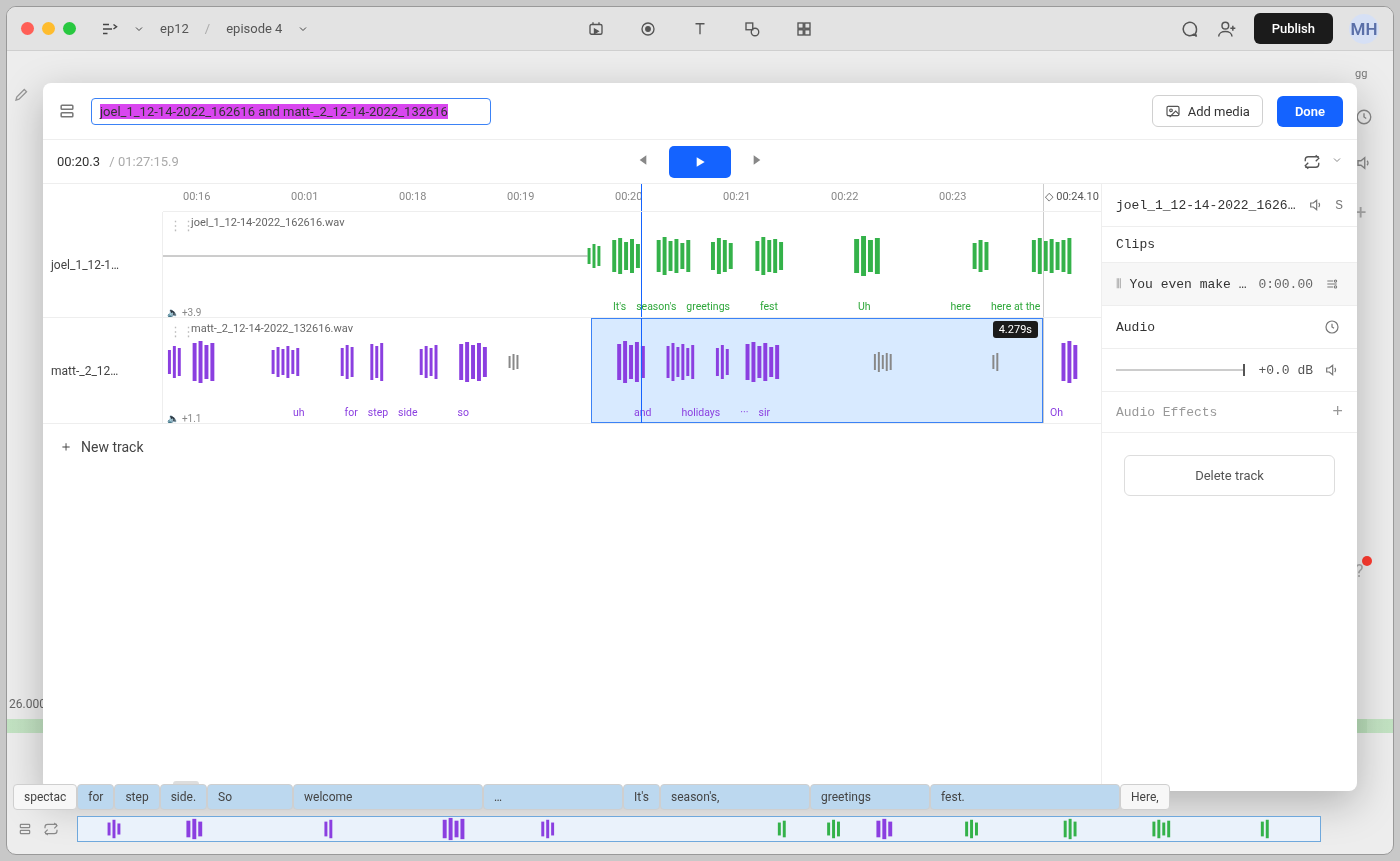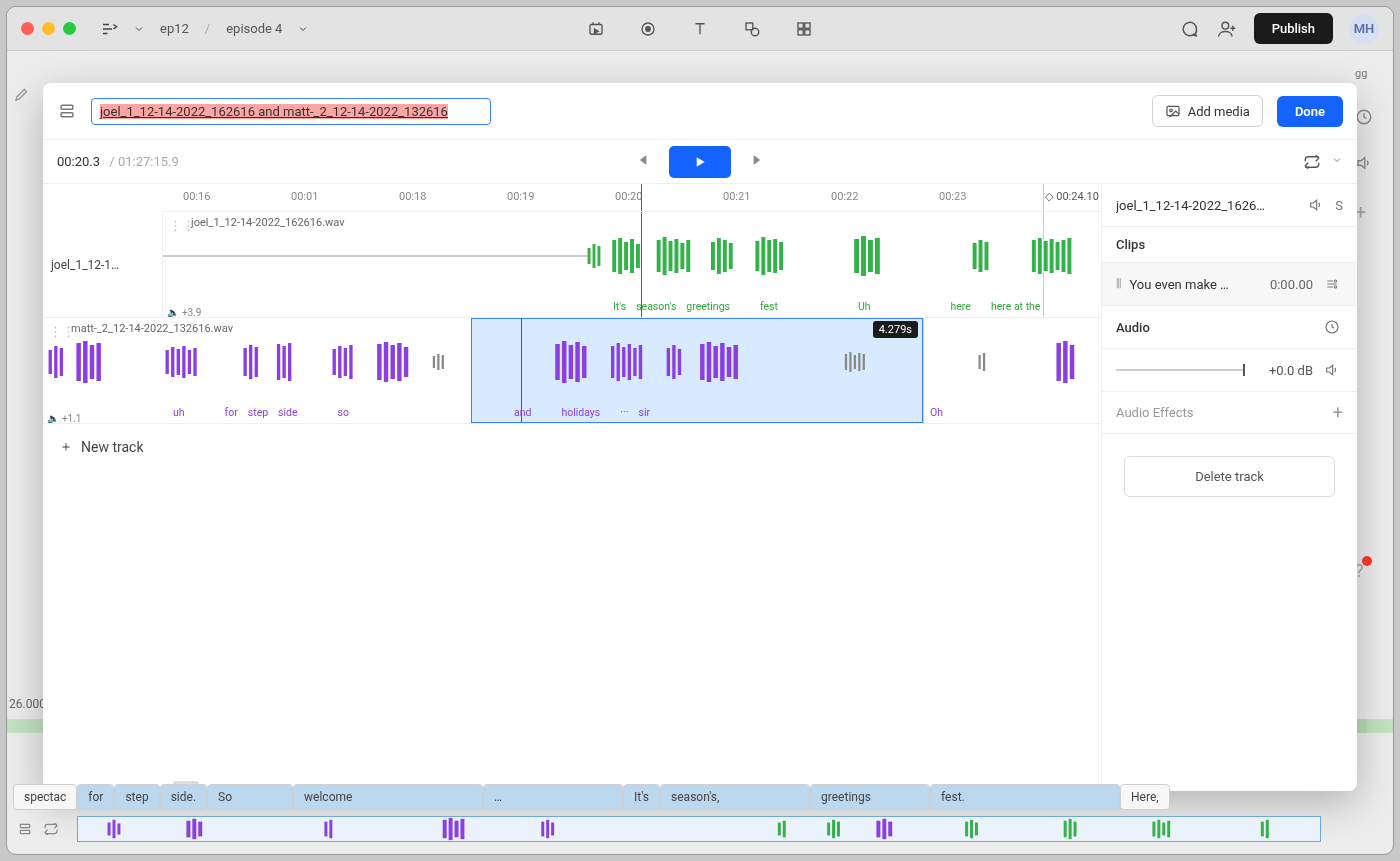--- a/index.html
+++ b/index.html
@@ -10,33 +10,33 @@
   .traffic { display: flex; gap: 8px; margin-right: 12px; }
   .tl { width: 13px; height: 13px; border-radius: 50%; }
   .tl.red { background:#ff5f57; } .tl.yellow { background:#febc2e; } .tl.green{ background:#28c840; }
   .app-icon { width:18px; height:18px; display:inline-flex; align-items:center; justify-content:center; color:#444; }
   .crumb { color:#555; }
   .crumb-sep { color:#aaa; margin:0 4px; }
   .toolbar-center { position:absolute; left:50%; transform:translateX(-50%); display:flex; gap:30px; }
   .toolbar-right { margin-left:auto; display:flex; align-items:center; gap:16px; }
   .ico-btn { width:22px; height:22px; display:flex; align-items:center; justify-content:center; color:#555; cursor:pointer; }
   .publish-btn { background:#1b1b1b; color:#fff; padding:8px 18px; border-radius:6px; font-weight:500; }
-  .avatar { width:30px; height:30px; border-radius:50%; background:#d6e0f5; color:#5a6fa8; display:flex; align-items:center; justify-content:center; font-size:13px; font-weight:600; }
+  .avatar { width:30px; height:30px; border-radius:50%; background:#d6e0f5; color:#5a6fa8; display:flex; align-items:center; justify-content:center; font-size:17px; font-weight:600; }
   
   .bg-left { position:absolute; left:6px; top:78px; width:30px; color:#888; }
   .bg-right-rail { position:absolute; right:8px; top:60px; width:30px; display:flex; flex-direction:column; gap:28px; align-items:flex-start; color:#777; }
   .bg-right-rail .dot { width:10px; height:10px; border-radius:50%; background:#ff3b30; position:relative; }
   .bg-time { position:absolute; left:2px; top:690px; font-size:12px; color:#666; }
   .bg-green-bar { position:absolute; left:0; top:712px; right:0; height:14px; background:repeating-linear-gradient(90deg,#8fd68f 0 40px,#7ac97a 40px 80px); opacity:.45; }
   
   .modal { position:absolute; left:36px; right:36px; top:76px; height:708px; background:#fff; border-radius:8px; box-shadow:0 12px 40px rgba(0,0,0,.25); display:flex; flex-direction:column; overflow:hidden; }
   .modal-header { display:flex; align-items:center; padding:12px 14px; gap:14px; border-bottom:1px solid #eee; }
   .stack-icon { width:20px; height:20px; color:#777; }
   .title-input { flex:0 0 auto; width:400px; border:1.5px solid #3b82f6; border-radius:4px; padding:5px 8px; font-size:13px; }
-  .title-input span { background:#fca5a5;text-decoration:underline; }
+  .title-input span { background:#d946ef; }
   .hdr-spacer { flex:1; }
   .add-media { border:1px solid #d0d0d0; background:#fff; padding:7px 12px; border-radius:6px; display:flex; align-items:center; gap:7px; cursor:pointer; }
   .done-btn { background:#1463ff; color:#fff; padding:8px 18px; border-radius:6px; font-weight:600; cursor:pointer; }
   
   .transport { display:flex; align-items:center; padding:8px 14px; border-bottom:1px solid #eee; height:44px; position:relative; }
   .time-current { font-size:13px; color:#333; }
   .time-total { color:#aaa; margin-left:6px; }
   .transport-center { position:absolute; left:50%; transform:translateX(-50%); display:flex; gap:20px; align-items:center; }
   .play-btn { width:62px; height:32px; background:#1463ff; border-radius:5px; display:flex; align-items:center; justify-content:center; color:#fff; cursor:pointer; }
   .nav-ico { color:#888; cursor:pointer; }
@@ -59,21 +59,21 @@
   .word-g { color:#2fa73b; } .word-p { color:#8b3fe0; }
   .gain { position:absolute; bottom:-1px; left:4px; font-size:10px; color:#888; }
   .selection { position:absolute; top:0; bottom:0; background:rgba(100,170,255,.25); border:1.5px solid #3b82f6; }
   .sel-badge { position:absolute; top:2px; right:4px; background:#1b1b1b; color:#fff; font-size:11px; padding:2px 6px; border-radius:3px; }
   .playhead { position:absolute; top:0; bottom:0; width:0; border-left:1.5px solid #1463ff; }
   .end-line { position:absolute; top:0; bottom:0; width:0; border-left:1px solid #ccc; }
   
   .new-track { padding:14px 16px; color:#444; display:flex; align-items:center; gap:8px; cursor:pointer; font-size:14px; }
   .scroll-thumb { position:absolute; bottom:4px; left:130px; width:26px; height:6px; background:#ddd; border-radius:3px; }
   
-  .sp-row { padding:10px 14px; border-bottom:1px solid #eee; display:flex; align-items:center; gap:8px; }
+  .sp-row { padding:10px 14px; border-bottom:1px solid #eee; display:flex; align-items:center; gap:8px;font-family:Liberation Mono, monospace; }
   .sp-row.head { font-size:13px; color:#333; }
   .sp-label { font-weight:500; }
   .sp-spacer { flex:1; }
   .sp-clip { background:#f7f7f7; }
   .sp-slider { height:2px; background:#ccc; flex:1; position:relative; }
   .sp-slider .knob { position:absolute; right:0; top:-5px; width:2px; height:12px; background:#555; }
   .sp-delete { margin:22px; border:1px solid #ddd; border-radius:6px; padding:12px 0; text-align:center; color:#555; cursor:pointer; }
   
   .bottom-strip { position:absolute; left:2px; right:8px; bottom:12px; height:58px; }
   .word-chips { display:flex; padding:0 4px; overflow:hidden; }
@@ -330,20 +330,21 @@
               <span class="word-g" style="margin-left:70px">here</span>
               <span class="word-g" style="margin-left:10px">here at the</span>
             </div>
             <span class="gain">🔈 <span>+3.9</span></span>
             <div class="playhead" style="left:478px"></div>
             <div class="end-line" style="left:880px"></div>
           </div>
         </div>
 
         <div class="track">
+          <div class="track-head">matt-_2_12…</div>
           <div class="track-body">
             <span class="handle-dots">⋮⋮</span>
             <span class="clip-name">matt-_2_12-14-2022_132616.wav</span>
 
             <div class="selection" style="left:428px;width:452px">
               <div class="sel-badge">4.279s</div>
             </div>
             <div class="waveform-row">
               <svg class="wf-svg" viewBox="0 0 950 44" preserveAspectRatio="none">
                 <g fill="#8b3fe0">

